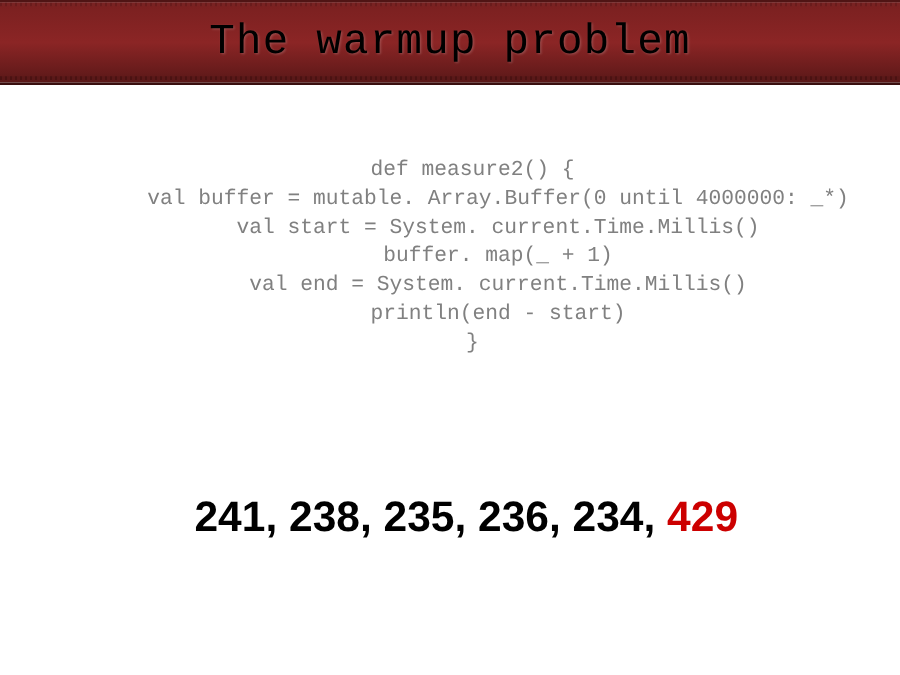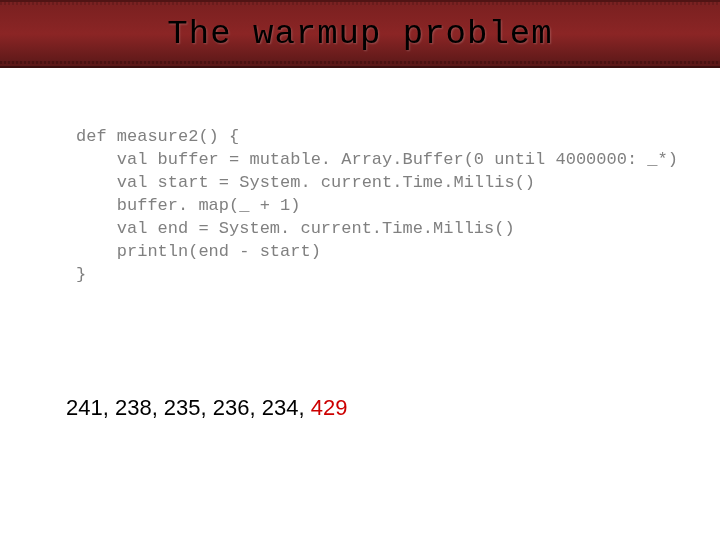--- a/index.html
+++ b/index.html
@@ -1,18 +1,19 @@
 <!DOCTYPE html>
 <html><head>
   <meta charset="utf-8">
   <style>
     * {
       margin: 0;
       padding: 0;
       box-sizing: border-box;
+      text-align: center;
     }
     body {
       width: 720px;
       height: 540px;
       background: #ffffff;
       font-family: Arial, sans-serif;
       overflow: hidden;
     }
     .header {
       height: 68px;
@@ -69,23 +70,24 @@
     .code-block {
       font-family: "Courier New", Courier, monospace;
       font-size: 17px;
       line-height: 1.35;
       color: #808080;
       white-space: pre;
     }
     .results {
       margin-top: 108px;
       font-family: Arial, sans-serif;
-      font-size: 22px;
+      font-size: 34px;
       color: #000000;
       margin-left: -10px;
+      font-weight: bold;
     }
     .highlight {
       color: #cc0000;
     }
   </style>
 </head>
 <body>
 
 <div class="header">
   <div class="title">The warmup problem</div>

